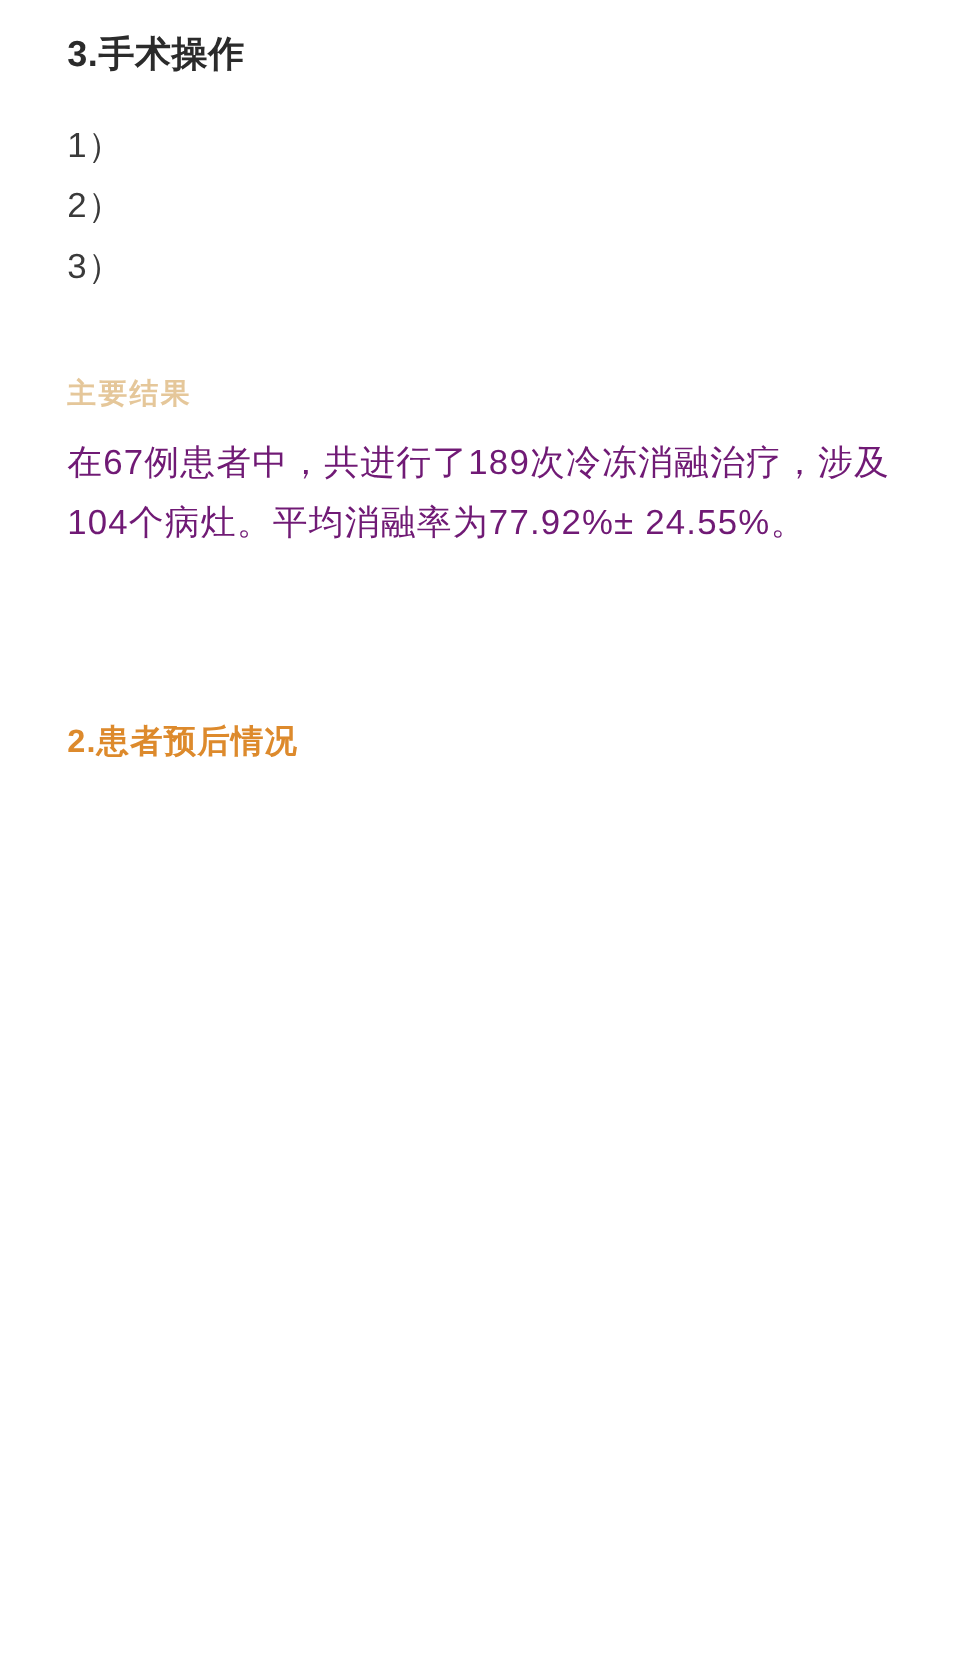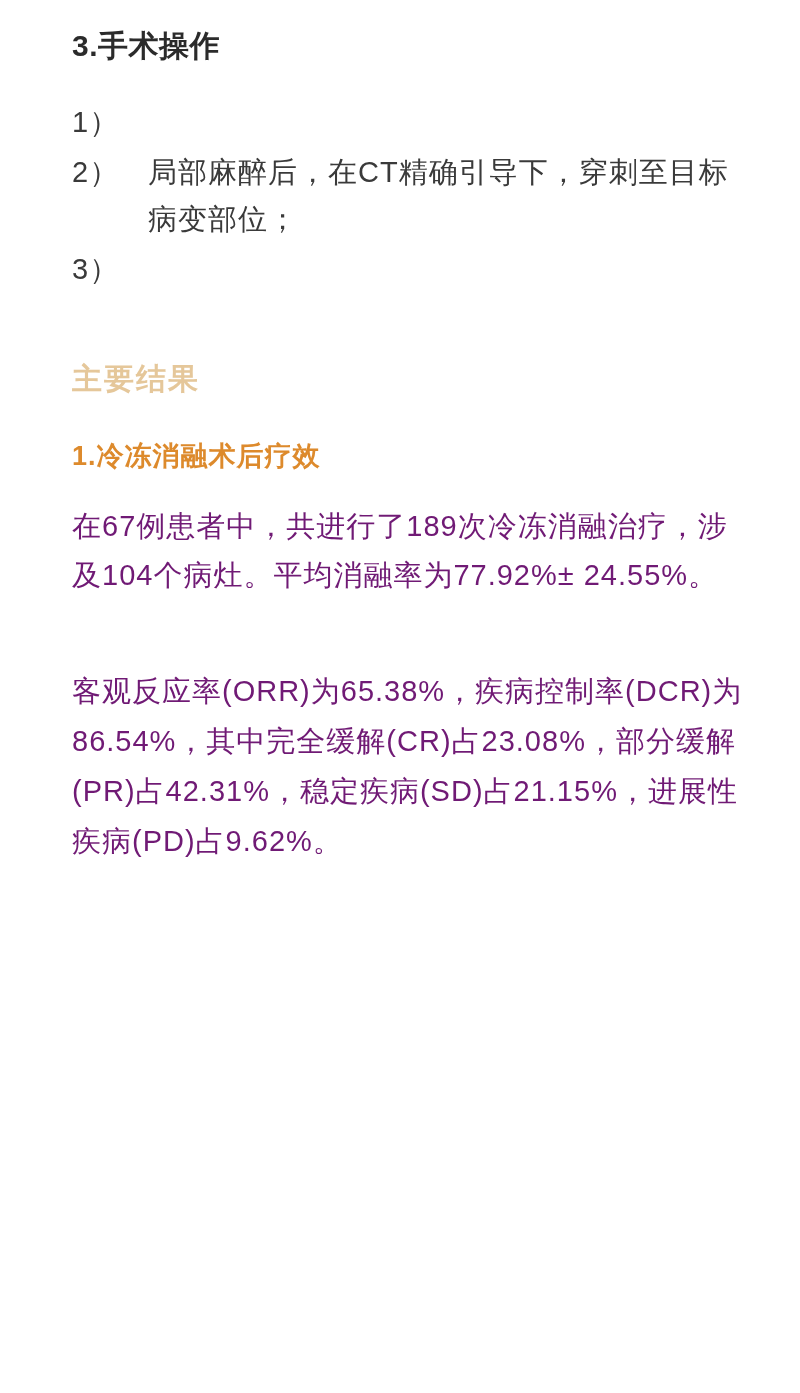--- a/index.html
+++ b/index.html
@@ -11,21 +11,21 @@
     width: 800px;
     height: 1393px;
     font-family: "Liberation Sans", "DejaVu Sans", sans-serif;
     color: #3c3c3c;
     overflow: hidden;
   }
   .page {
     box-sizing: border-box;
     width: 800px;
     height: 1393px;
-    padding: 26px 56px 0 72px;
+    padding: 26px 56px 0 56px;
   }
   .section-heading {
     font-size: 30px;
     font-weight: bold;
     color: #2b2b2b;
     letter-spacing: 0.5px;
     margin: 0 0 34px 0;
     line-height: 1.3;
   }
   .ordered-list {
@@ -47,25 +47,25 @@
     width: 76px;
     color: #3a3a3a;
   }
   .list-text {
     flex: 1 1 auto;
   }
   .block-gap {
     height: 62px;
   }
   .major-heading {
-    font-size: 30px;
+    font-size: 24px;
     font-weight: bold;
     color: #e5c79a;
     letter-spacing: 2px;
-    margin: 0 0 38px 0;
+    margin: 0 0 18px 0;
   }
   .sub-heading {
     font-size: 27px;
     font-weight: bold;
     color: #dd8a2c;
     letter-spacing: 1px;
     margin: 0 0 28px 0;
   }
   .paragraph {
     font-size: 29px;
@@ -87,36 +87,34 @@
 <div class="page">
 
   <h2 class="section-heading">3.手术操作</h2>
 
   <ul class="ordered-list">
     <li class="list-item">
       <span class="list-marker">1）</span>
     </li>
     <li class="list-item">
       <span class="list-marker">2）</span>
-      <span class="list-text">局部麻醉后，在CT精确引导下，穿刺至目标病变部位；</span>
     </li>
     <li class="list-item">
       <span class="list-marker">3）</span>
     </li>
   </ul>
 
   <div class="block-gap"></div>
 
   <h2 class="major-heading">主要结果</h2>
 
-  <h3 class="sub-heading">1.冷冻消融术后疗效</h3>
 
   <p class="paragraph">在67例患者中，共进行了189次冷冻消融治疗，涉及104个病灶。平均消融率为77.92%± 24.55%。</p>
 
   <div class="para-gap"></div>
 
-  <p class="paragraph">客观反应率(ORR)为65.38%，疾病控制率(DCR)为86.54%，其中完全缓解(CR)占23.08%，部分缓解(PR)占42.31%，稳定疾病(SD)占21.15%，进展性疾病(PD)占9.62%。</p>
 
   <div class="sub-gap"></div>
 
+  <h3 class="sub-heading">2.患者预后情况</h3>
 
 
 </div>
 
 </body></html>

